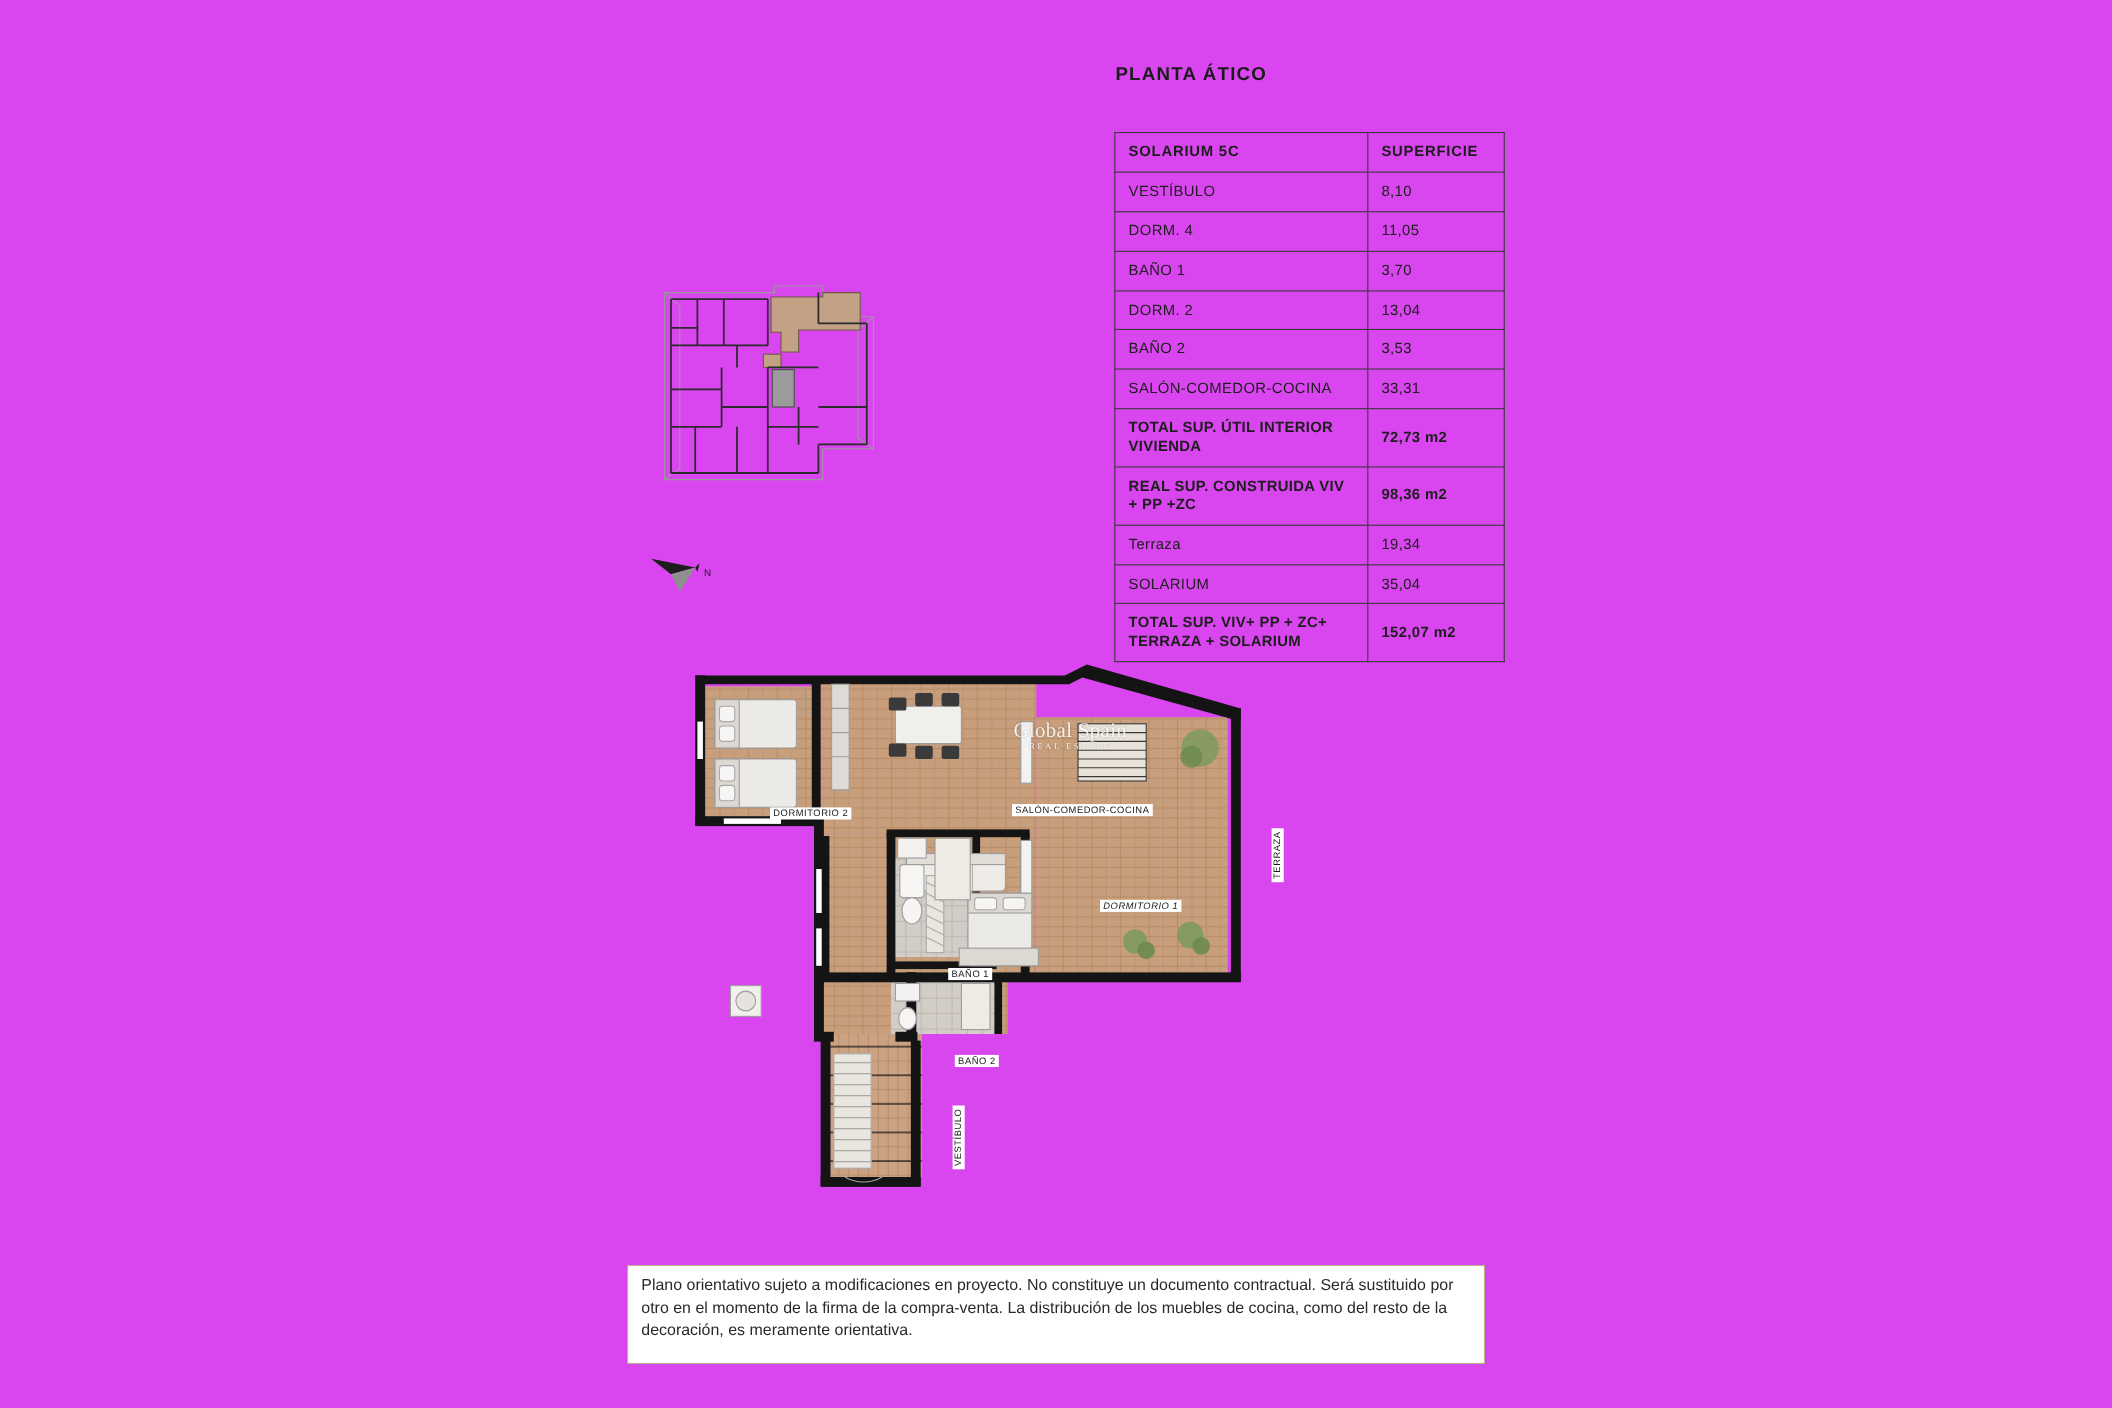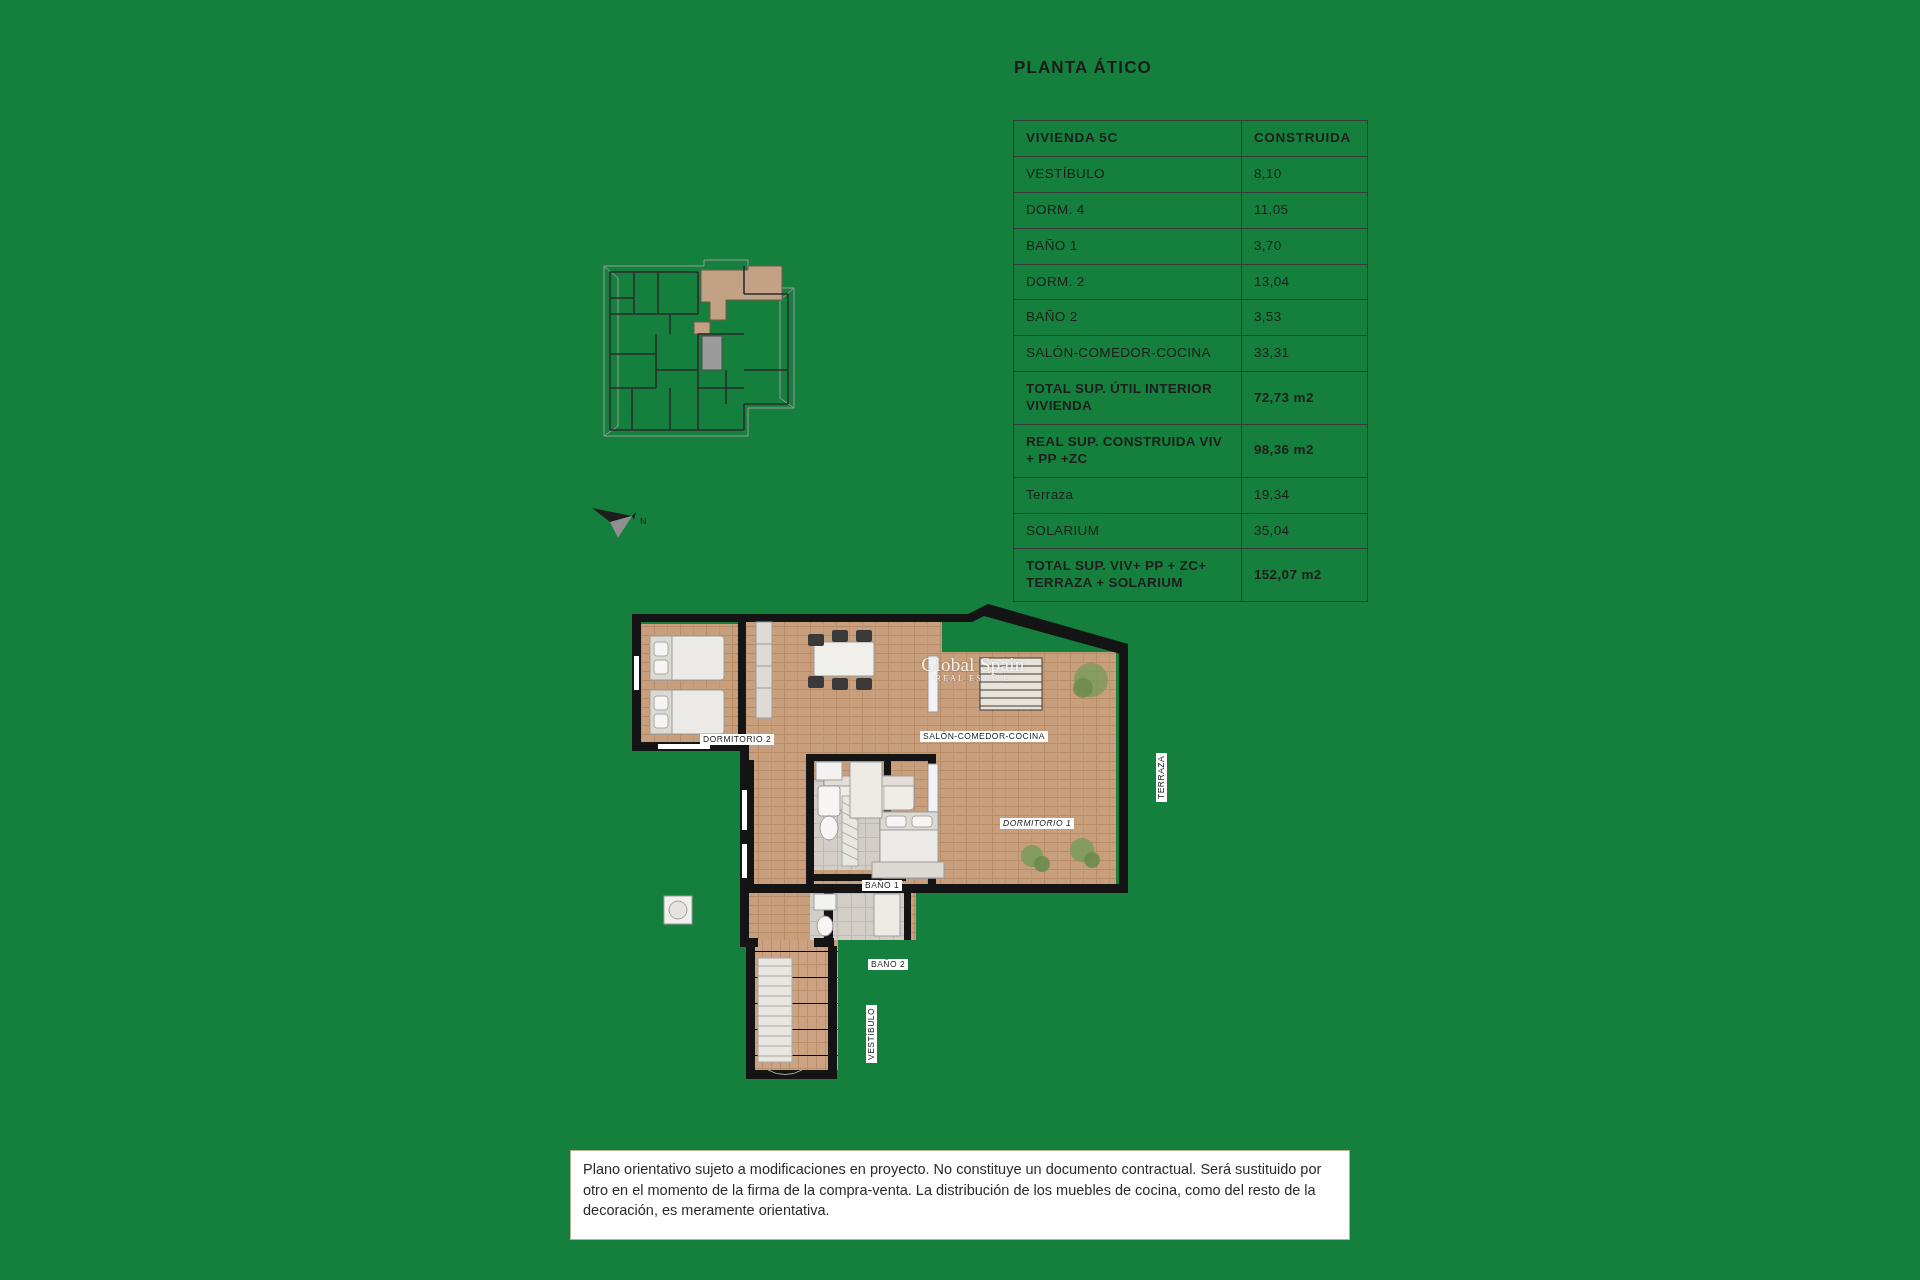--- a/index.html
+++ b/index.html
@@ -12,21 +12,21 @@
     height: 1280px;
     position: relative;
     font-family: "Liberation Sans", sans-serif;
     overflow: hidden;
   }
   .page {
     position: absolute;
     left: 0; top: 0;
     width: 1920px;
     height: 1280px;
-    background: #15803d;
+    background: #d946ef;
   }
 
   
   .plan-title {
     position: absolute;
     left: 1014px;
     top: 58px;
     font-size: 17px;
     font-weight: bold;
     letter-spacing: 1.1px;
@@ -146,22 +146,22 @@
 </head>
 <body>
 
 <div class="page">
 
   <div class="plan-title">PLANTA ÁTICO</div>
 
   <table class="surface-table">
     <tbody>
       <tr class="head">
-        <td class="name">VIVIENDA 5C</td>
-        <td class="val">CONSTRUIDA</td>
+        <td class="name">SOLARIUM 5C</td>
+        <td class="val">SUPERFICIE</td>
       </tr>
       <tr>
         <td class="name">VESTÍBULO</td>
         <td class="val">8,10</td>
       </tr>
       <tr>
         <td class="name">DORM. 4</td>
         <td class="val">11,05</td>
       </tr>
       <tr>

